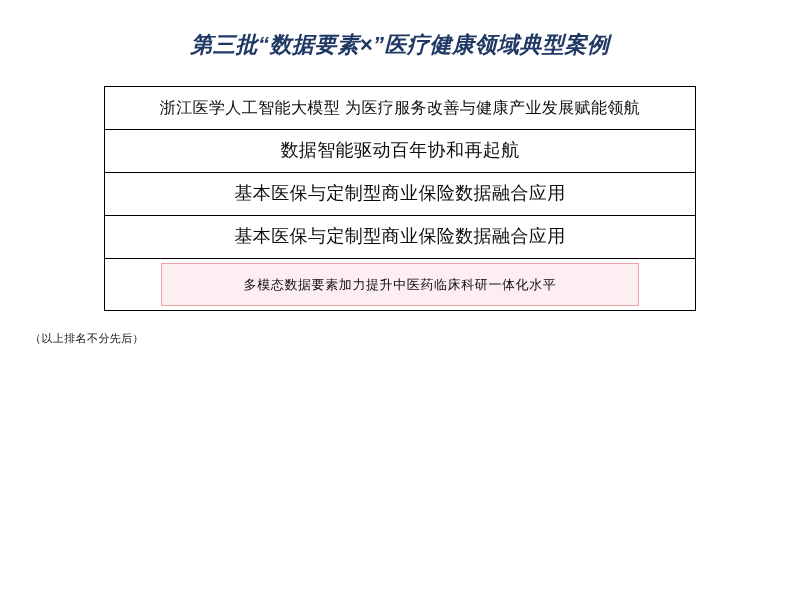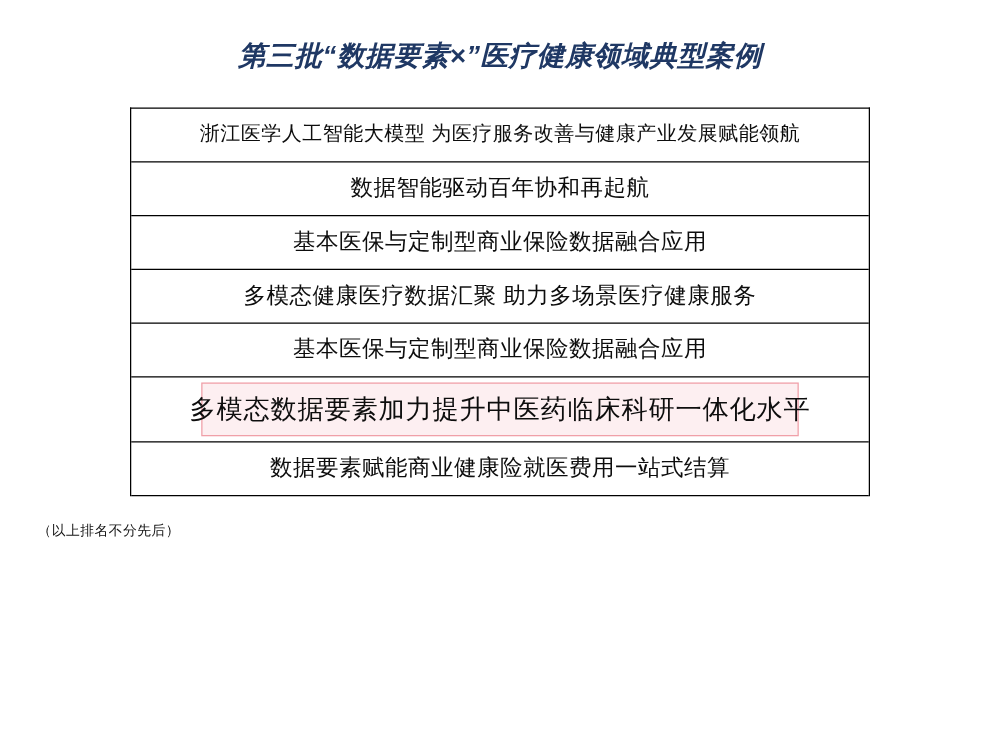--- a/index.html
+++ b/index.html
@@ -56,21 +56,21 @@
     letter-spacing: 0.4px;
     white-space: nowrap;
   }
   .case-row.first .cell-text {
     font-size: 16px;
   }
   .case-row.highlighted {
     height: 52px;
   }
   .case-row.highlighted .cell-text {
-    font-size: 21px;
+    font-size: 13px;
     letter-spacing: 0.6px;
   }
   .highlight-box {
     position: absolute;
     left: 56px;
     right: 56px;
     top: 4px;
     bottom: 4px;
     border: 1px solid #f0a0a8;
     background: #fdeff1;
@@ -101,29 +101,23 @@
       <div class="case-row first">
         <span class="cell-text">浙江医学人工智能大模型 为医疗服务改善与健康产业发展赋能领航</span>
       </div>
       <div class="case-row">
         <span class="cell-text">数据智能驱动百年协和再起航</span>
       </div>
       <div class="case-row">
         <span class="cell-text">基本医保与定制型商业保险数据融合应用</span>
       </div>
       <div class="case-row">
-        <span class="cell-text">多模态健康医疗数据汇聚 助力多场景医疗健康服务</span>
-      </div>
-      <div class="case-row">
         <span class="cell-text">基本医保与定制型商业保险数据融合应用</span>
       </div>
       <div class="case-row highlighted">
         <div class="highlight-box" style="border-color: rgb(240, 160, 168); background: rgb(253, 239, 241);"></div>
         <span class="cell-text">多模态数据要素加力提升中医药临床科研一体化水平</span>
-      </div>
-      <div class="case-row">
-        <span class="cell-text">数据要素赋能商业健康险就医费用一站式结算</span>
       </div>
     </div>
 
   <div class="footnote">（以上排名不分先后）</div>
 
 </div>
 
 </body></html>

